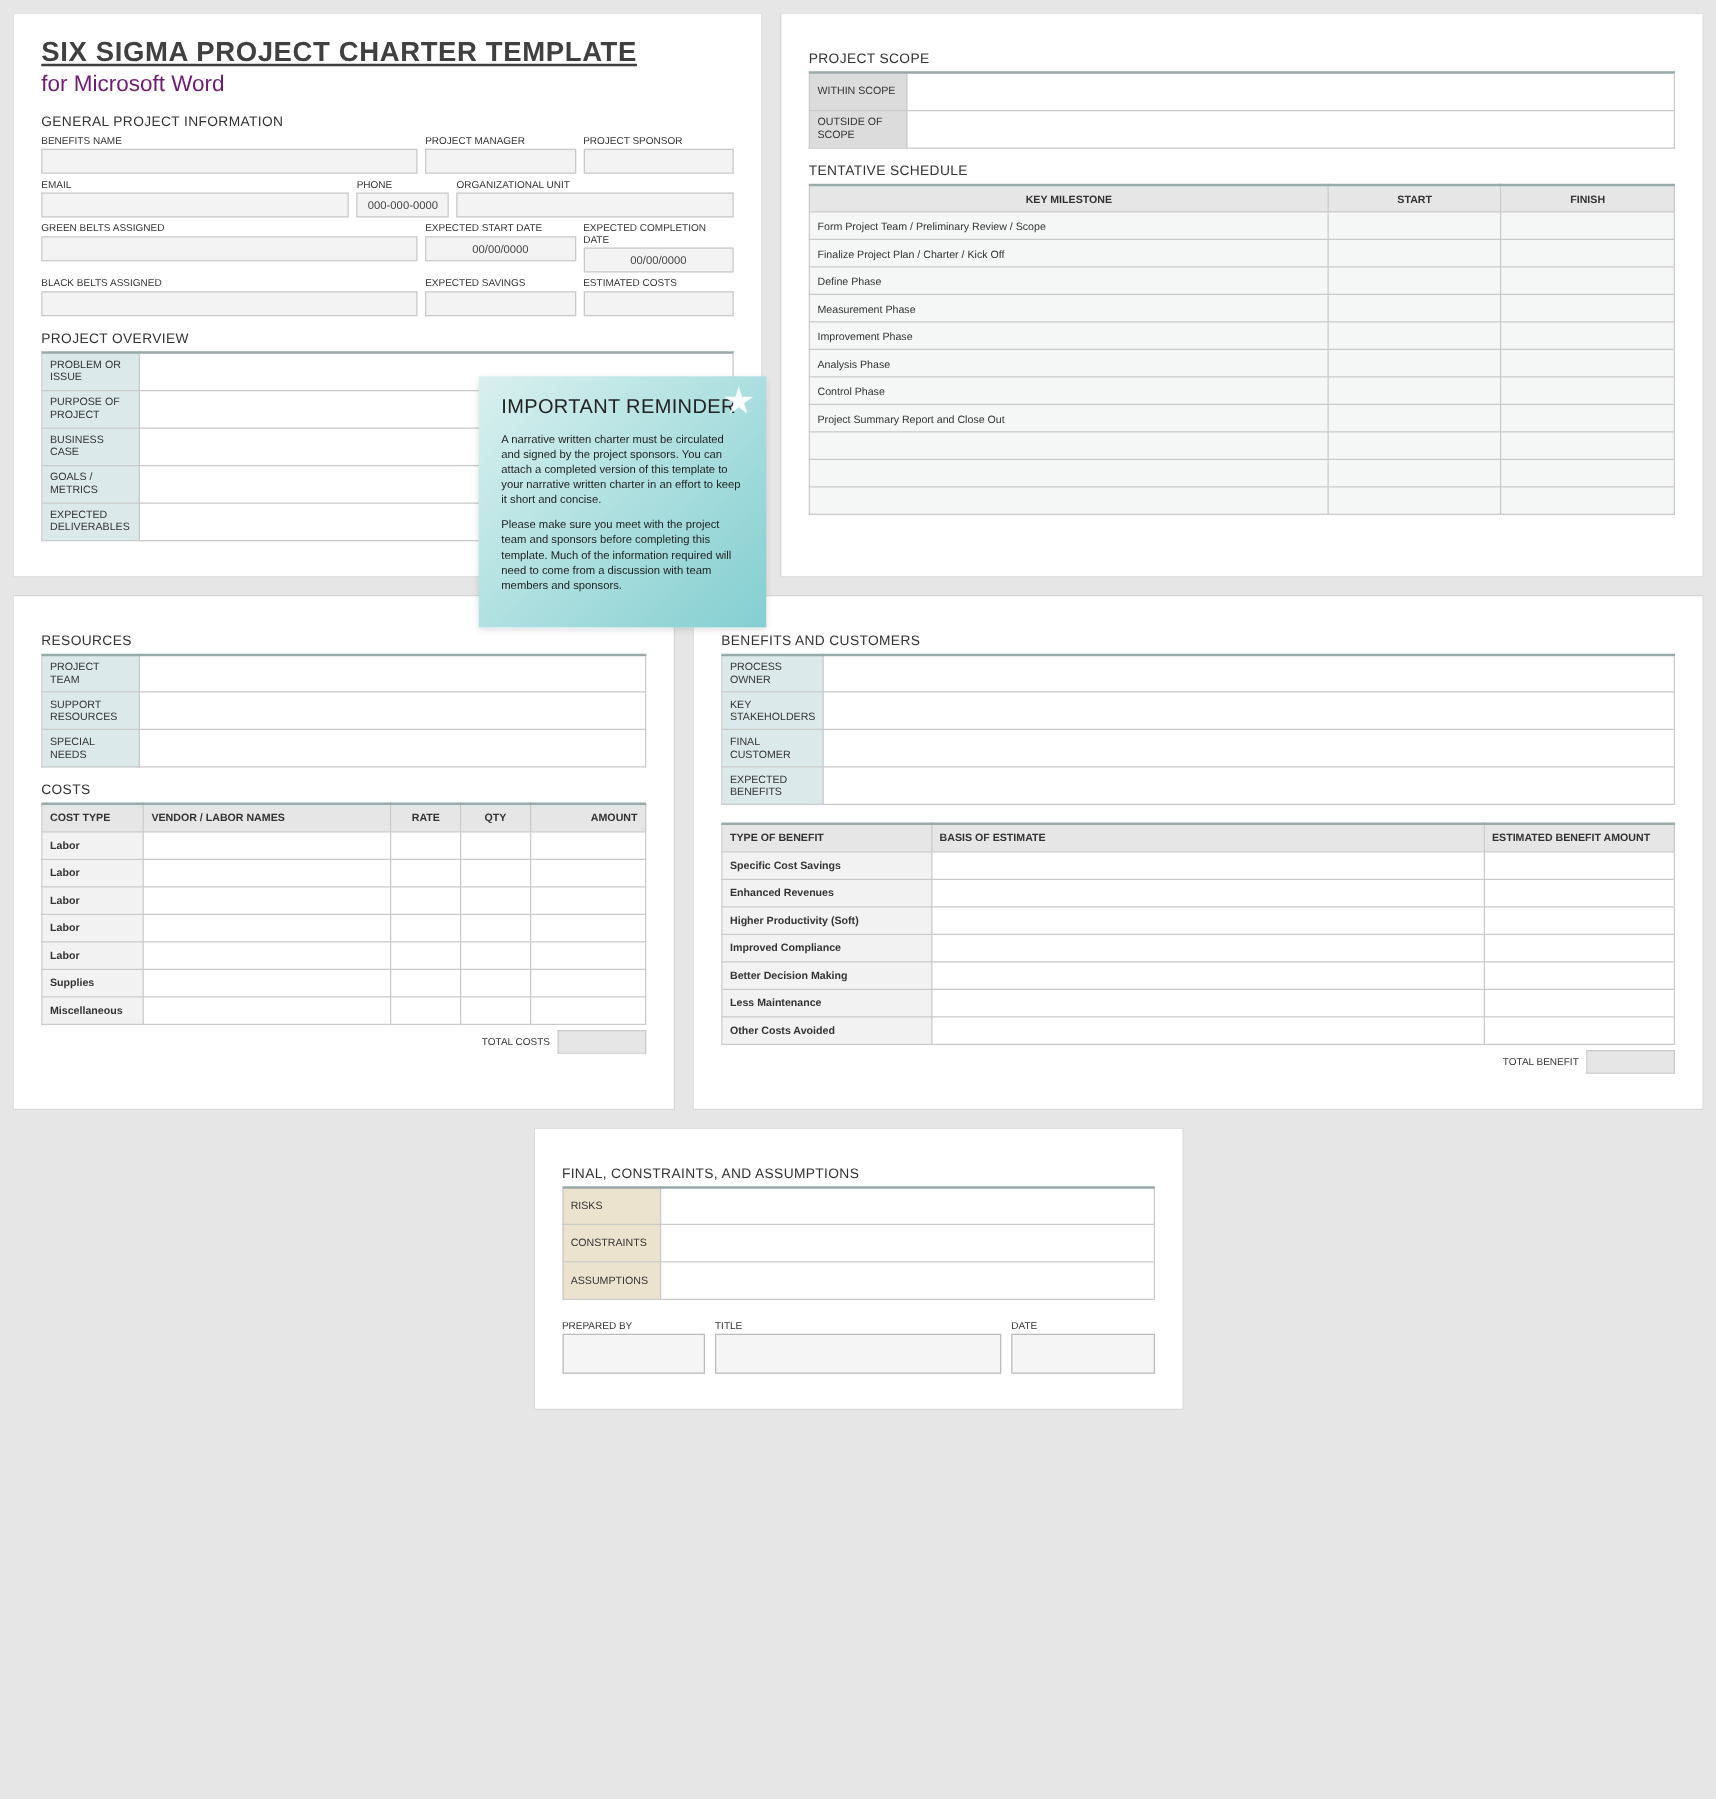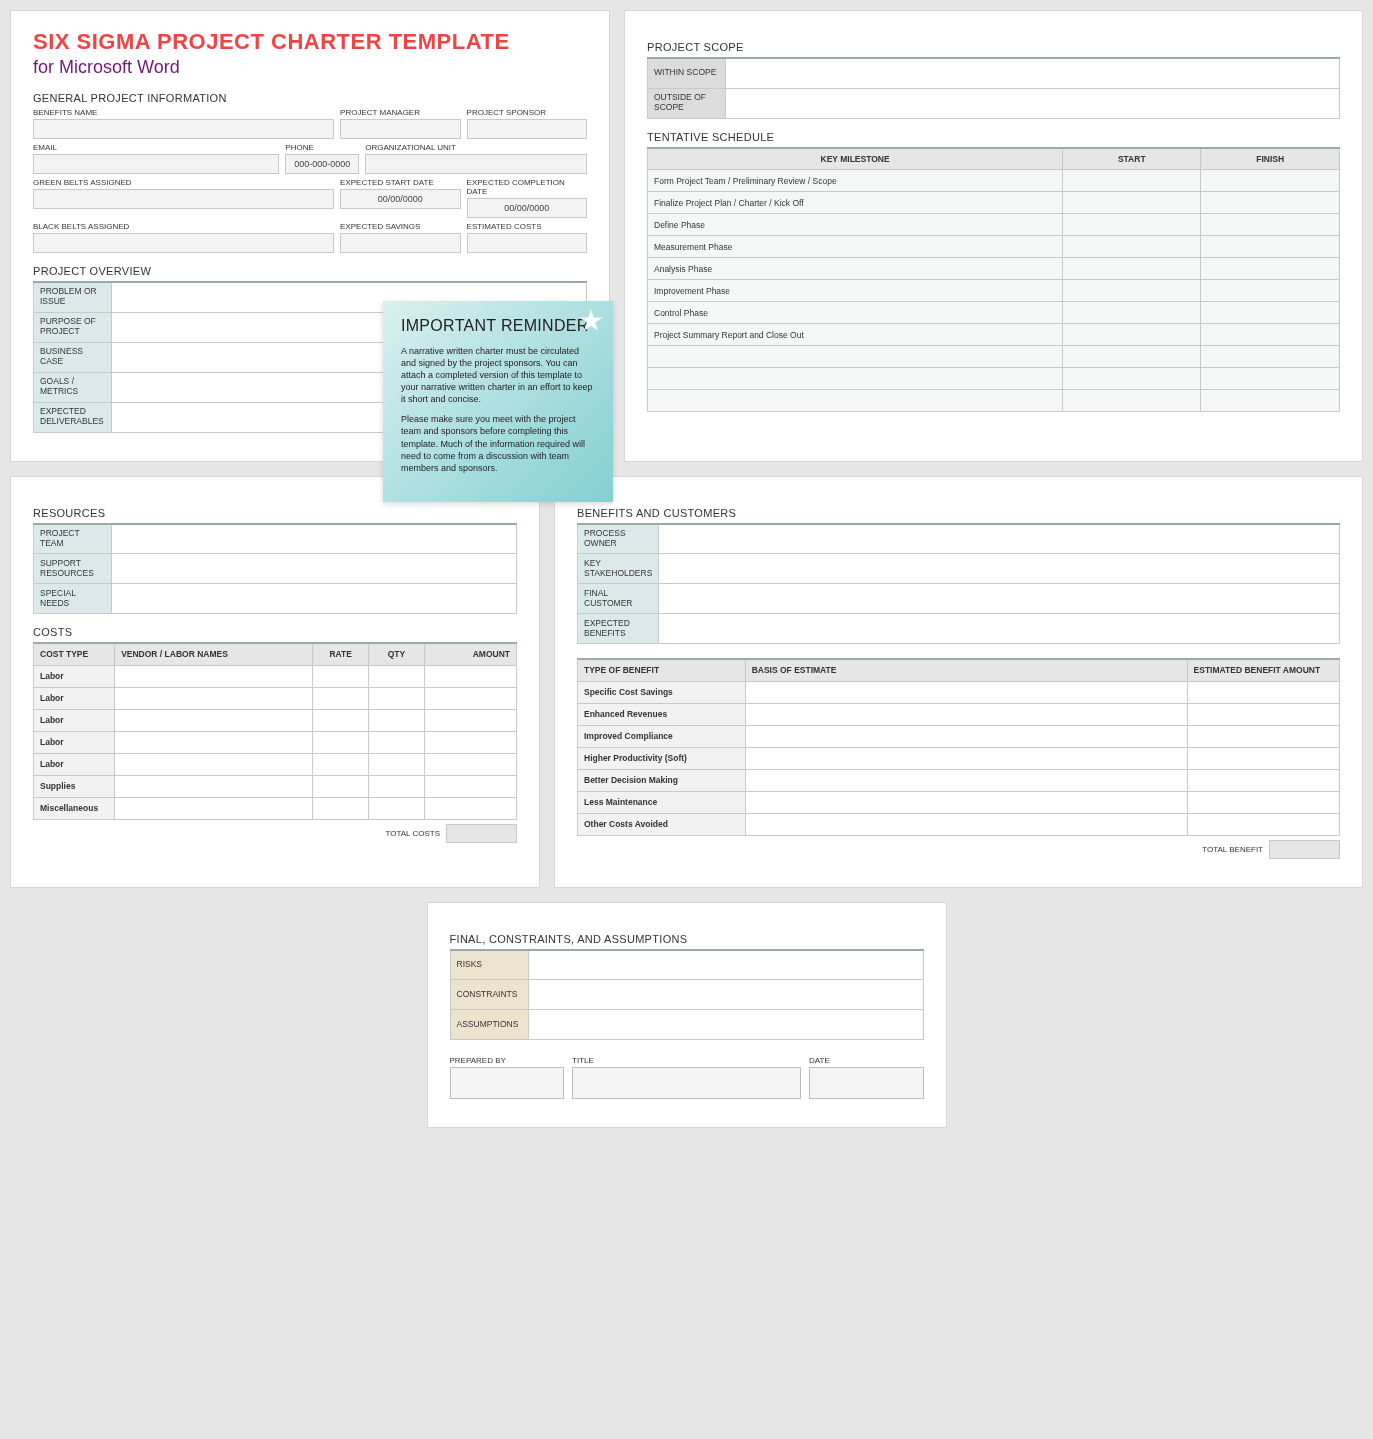--- a/index.html
+++ b/index.html
@@ -16,25 +16,26 @@
     border: 1px solid #d7d7d7;
     padding: 18px 22px 28px 22px;
   }
   .p1 { flex: 0 0 600px; }
   .p2 { flex: 1; }
   .p3 { flex: 0 0 530px; }
   .p4 { flex: 1; }
   .p5 { width: 520px; margin: 0 auto; }
 
   h1.title {
-    color: #ef4444;
+    color: #404040;
     font-weight: 700;
     font-size: 22px;
     letter-spacing: .5px;
     margin-bottom: 2px;
+    text-decoration: underline;
   }
   h2.subtitle {
     color: #701a75;
     font-weight: 500;
     font-size: 18px;
     margin-bottom: 14px;
   }
   .sec-head {
     font-size: 11px;
     letter-spacing: .3px;
@@ -263,26 +264,26 @@
             <td>Define Phase</td>
             <td></td>
             <td></td>
           </tr>
           <tr>
             <td>Measurement Phase</td>
             <td></td>
             <td></td>
           </tr>
           <tr>
+            <td>Improvement Phase</td>
+            <td></td>
+            <td></td>
+          </tr>
+          <tr>
             <td>Analysis Phase</td>
-            <td></td>
-            <td></td>
-          </tr>
-          <tr>
-            <td>Improvement Phase</td>
             <td></td>
             <td></td>
           </tr>
           <tr>
             <td>Control Phase</td>
             <td></td>
             <td></td>
           </tr>
           <tr>
             <td>Project Summary Report and Close Out</td>
@@ -439,26 +440,26 @@
             <td style="font-weight: 700; background: rgb(242, 242, 242);">Specific Cost Savings</td>
             <td></td>
             <td></td>
           </tr>
           <tr>
             <td style="font-weight: 700; background: rgb(242, 242, 242);">Enhanced Revenues</td>
             <td></td>
             <td></td>
           </tr>
           <tr>
+            <td style="font-weight: 700; background: rgb(242, 242, 242);">Higher Productivity (Soft)</td>
+            <td></td>
+            <td></td>
+          </tr>
+          <tr>
             <td style="font-weight: 700; background: rgb(242, 242, 242);">Improved Compliance</td>
-            <td></td>
-            <td></td>
-          </tr>
-          <tr>
-            <td style="font-weight: 700; background: rgb(242, 242, 242);">Higher Productivity (Soft)</td>
             <td></td>
             <td></td>
           </tr>
           <tr>
             <td style="font-weight: 700; background: rgb(242, 242, 242);">Better Decision Making</td>
             <td></td>
             <td></td>
           </tr>
           <tr>
             <td style="font-weight: 700; background: rgb(242, 242, 242);">Less Maintenance</td>

